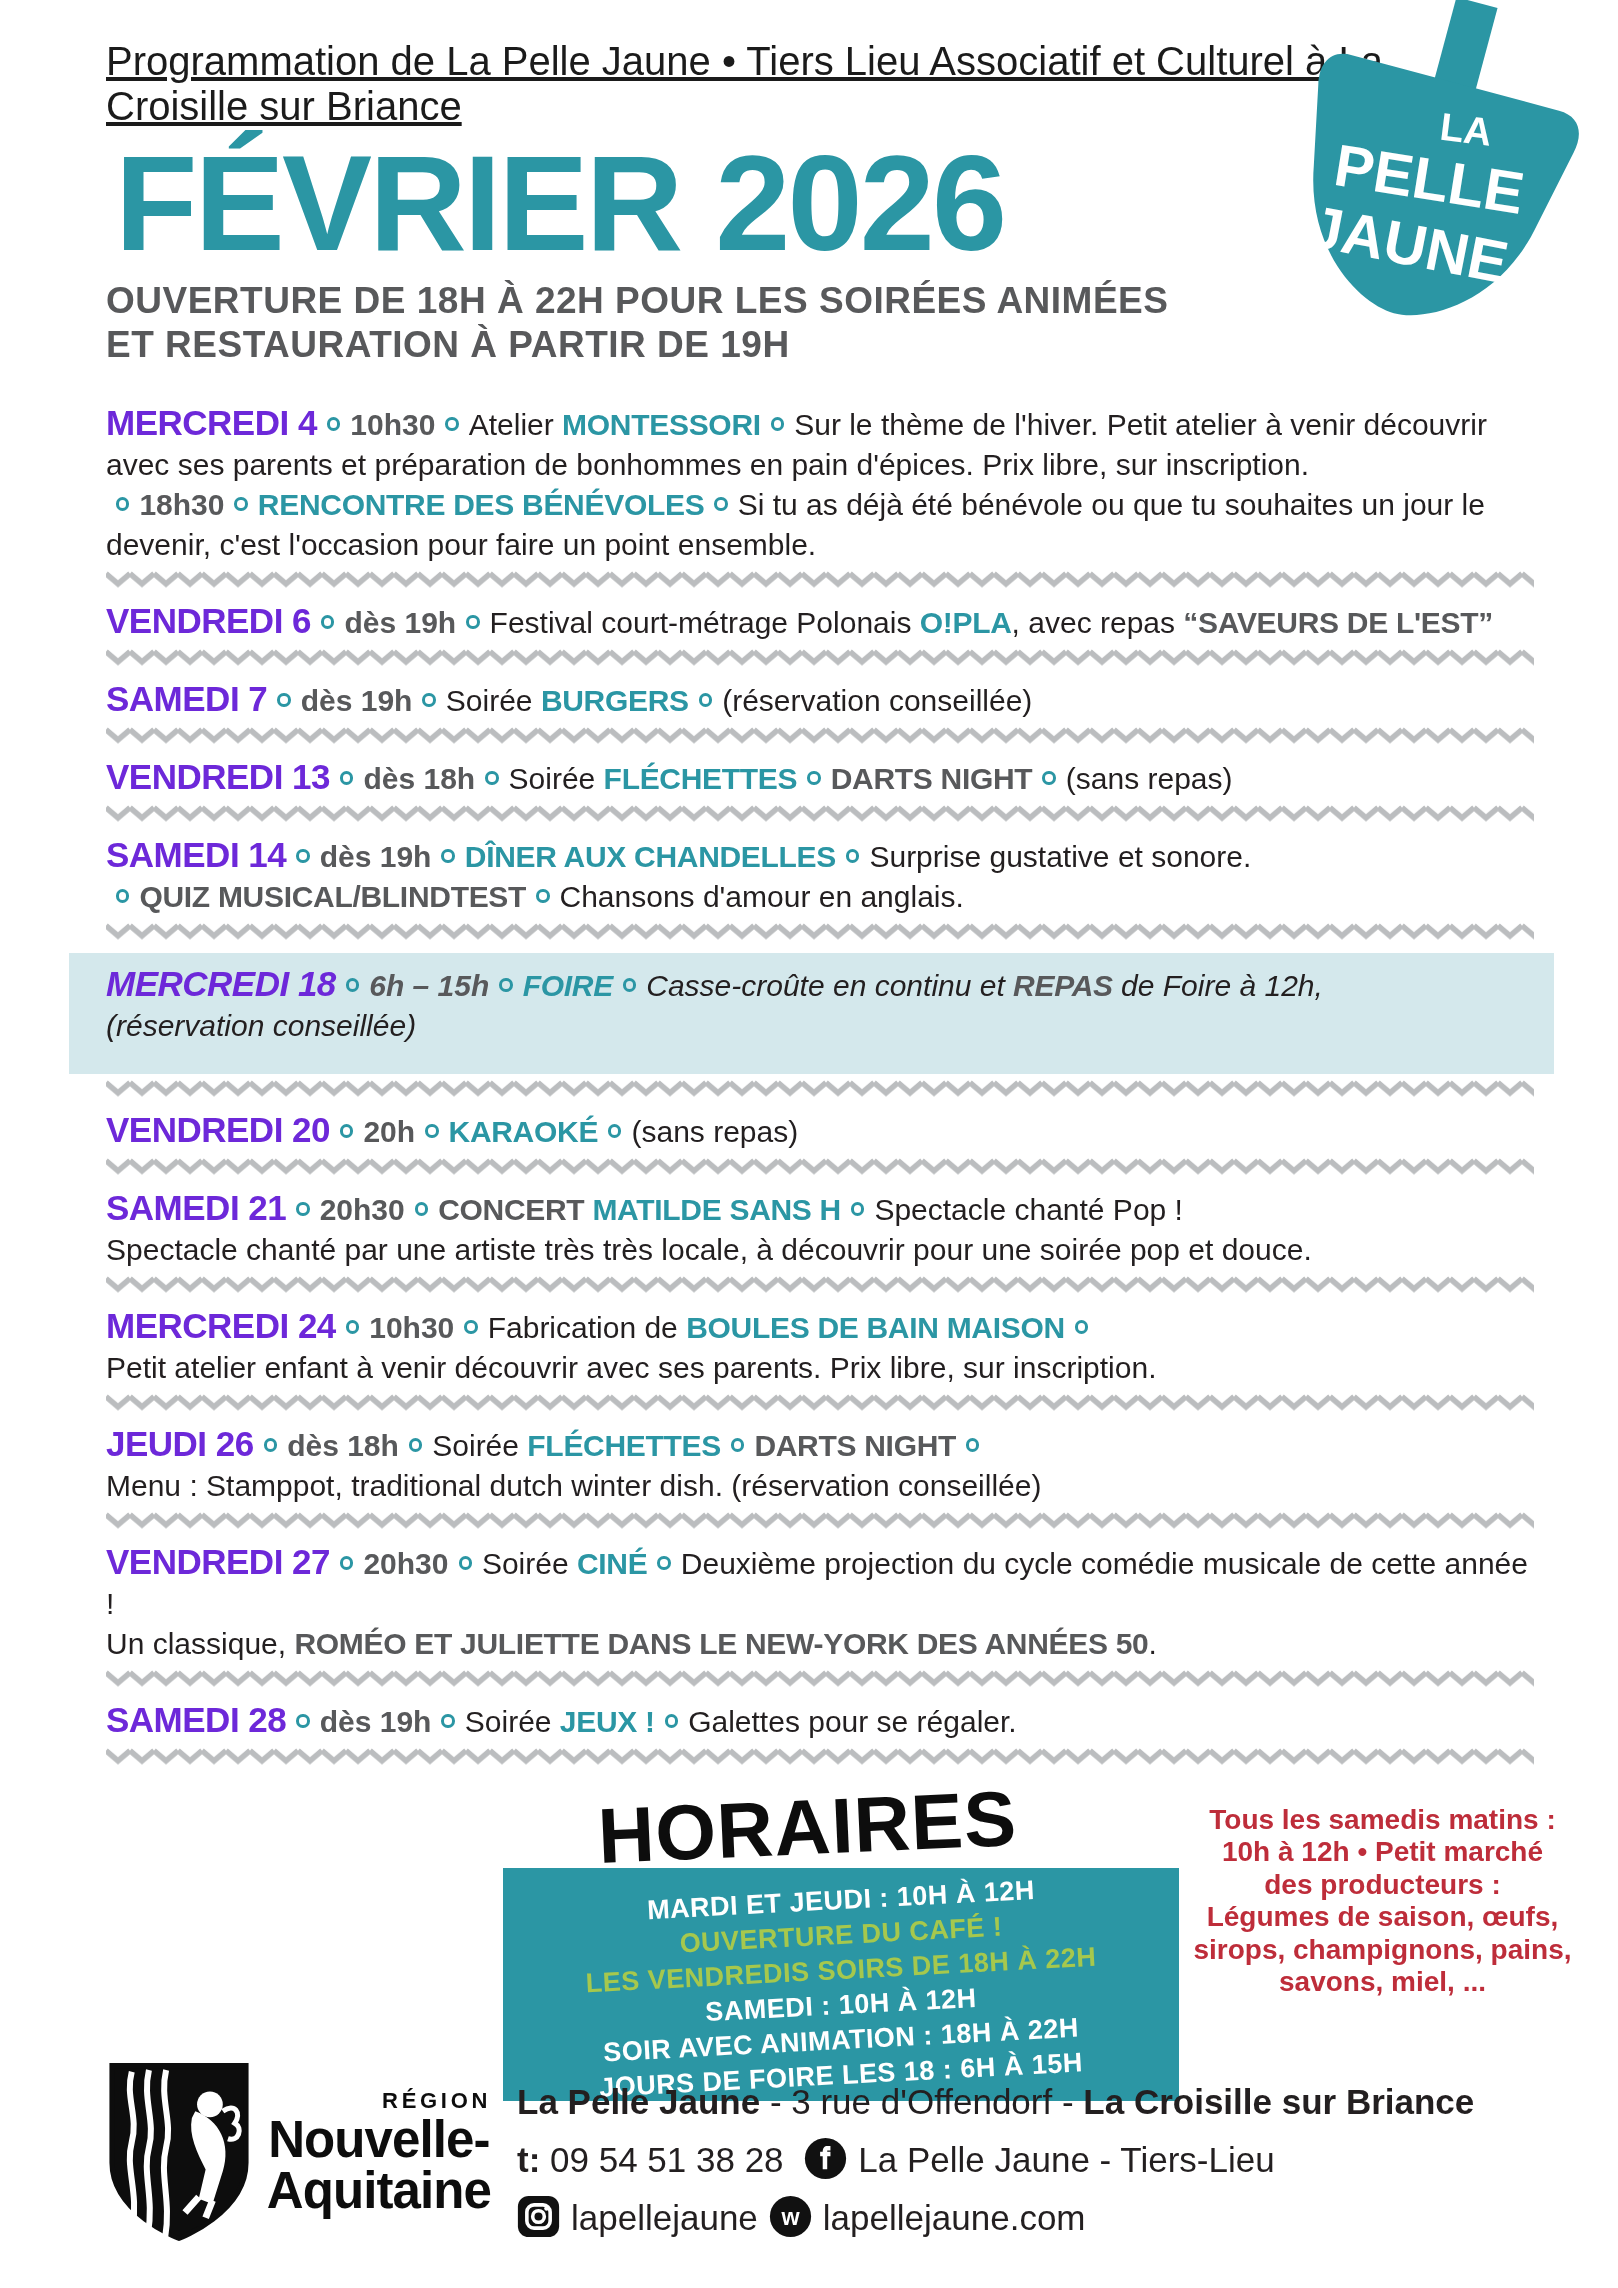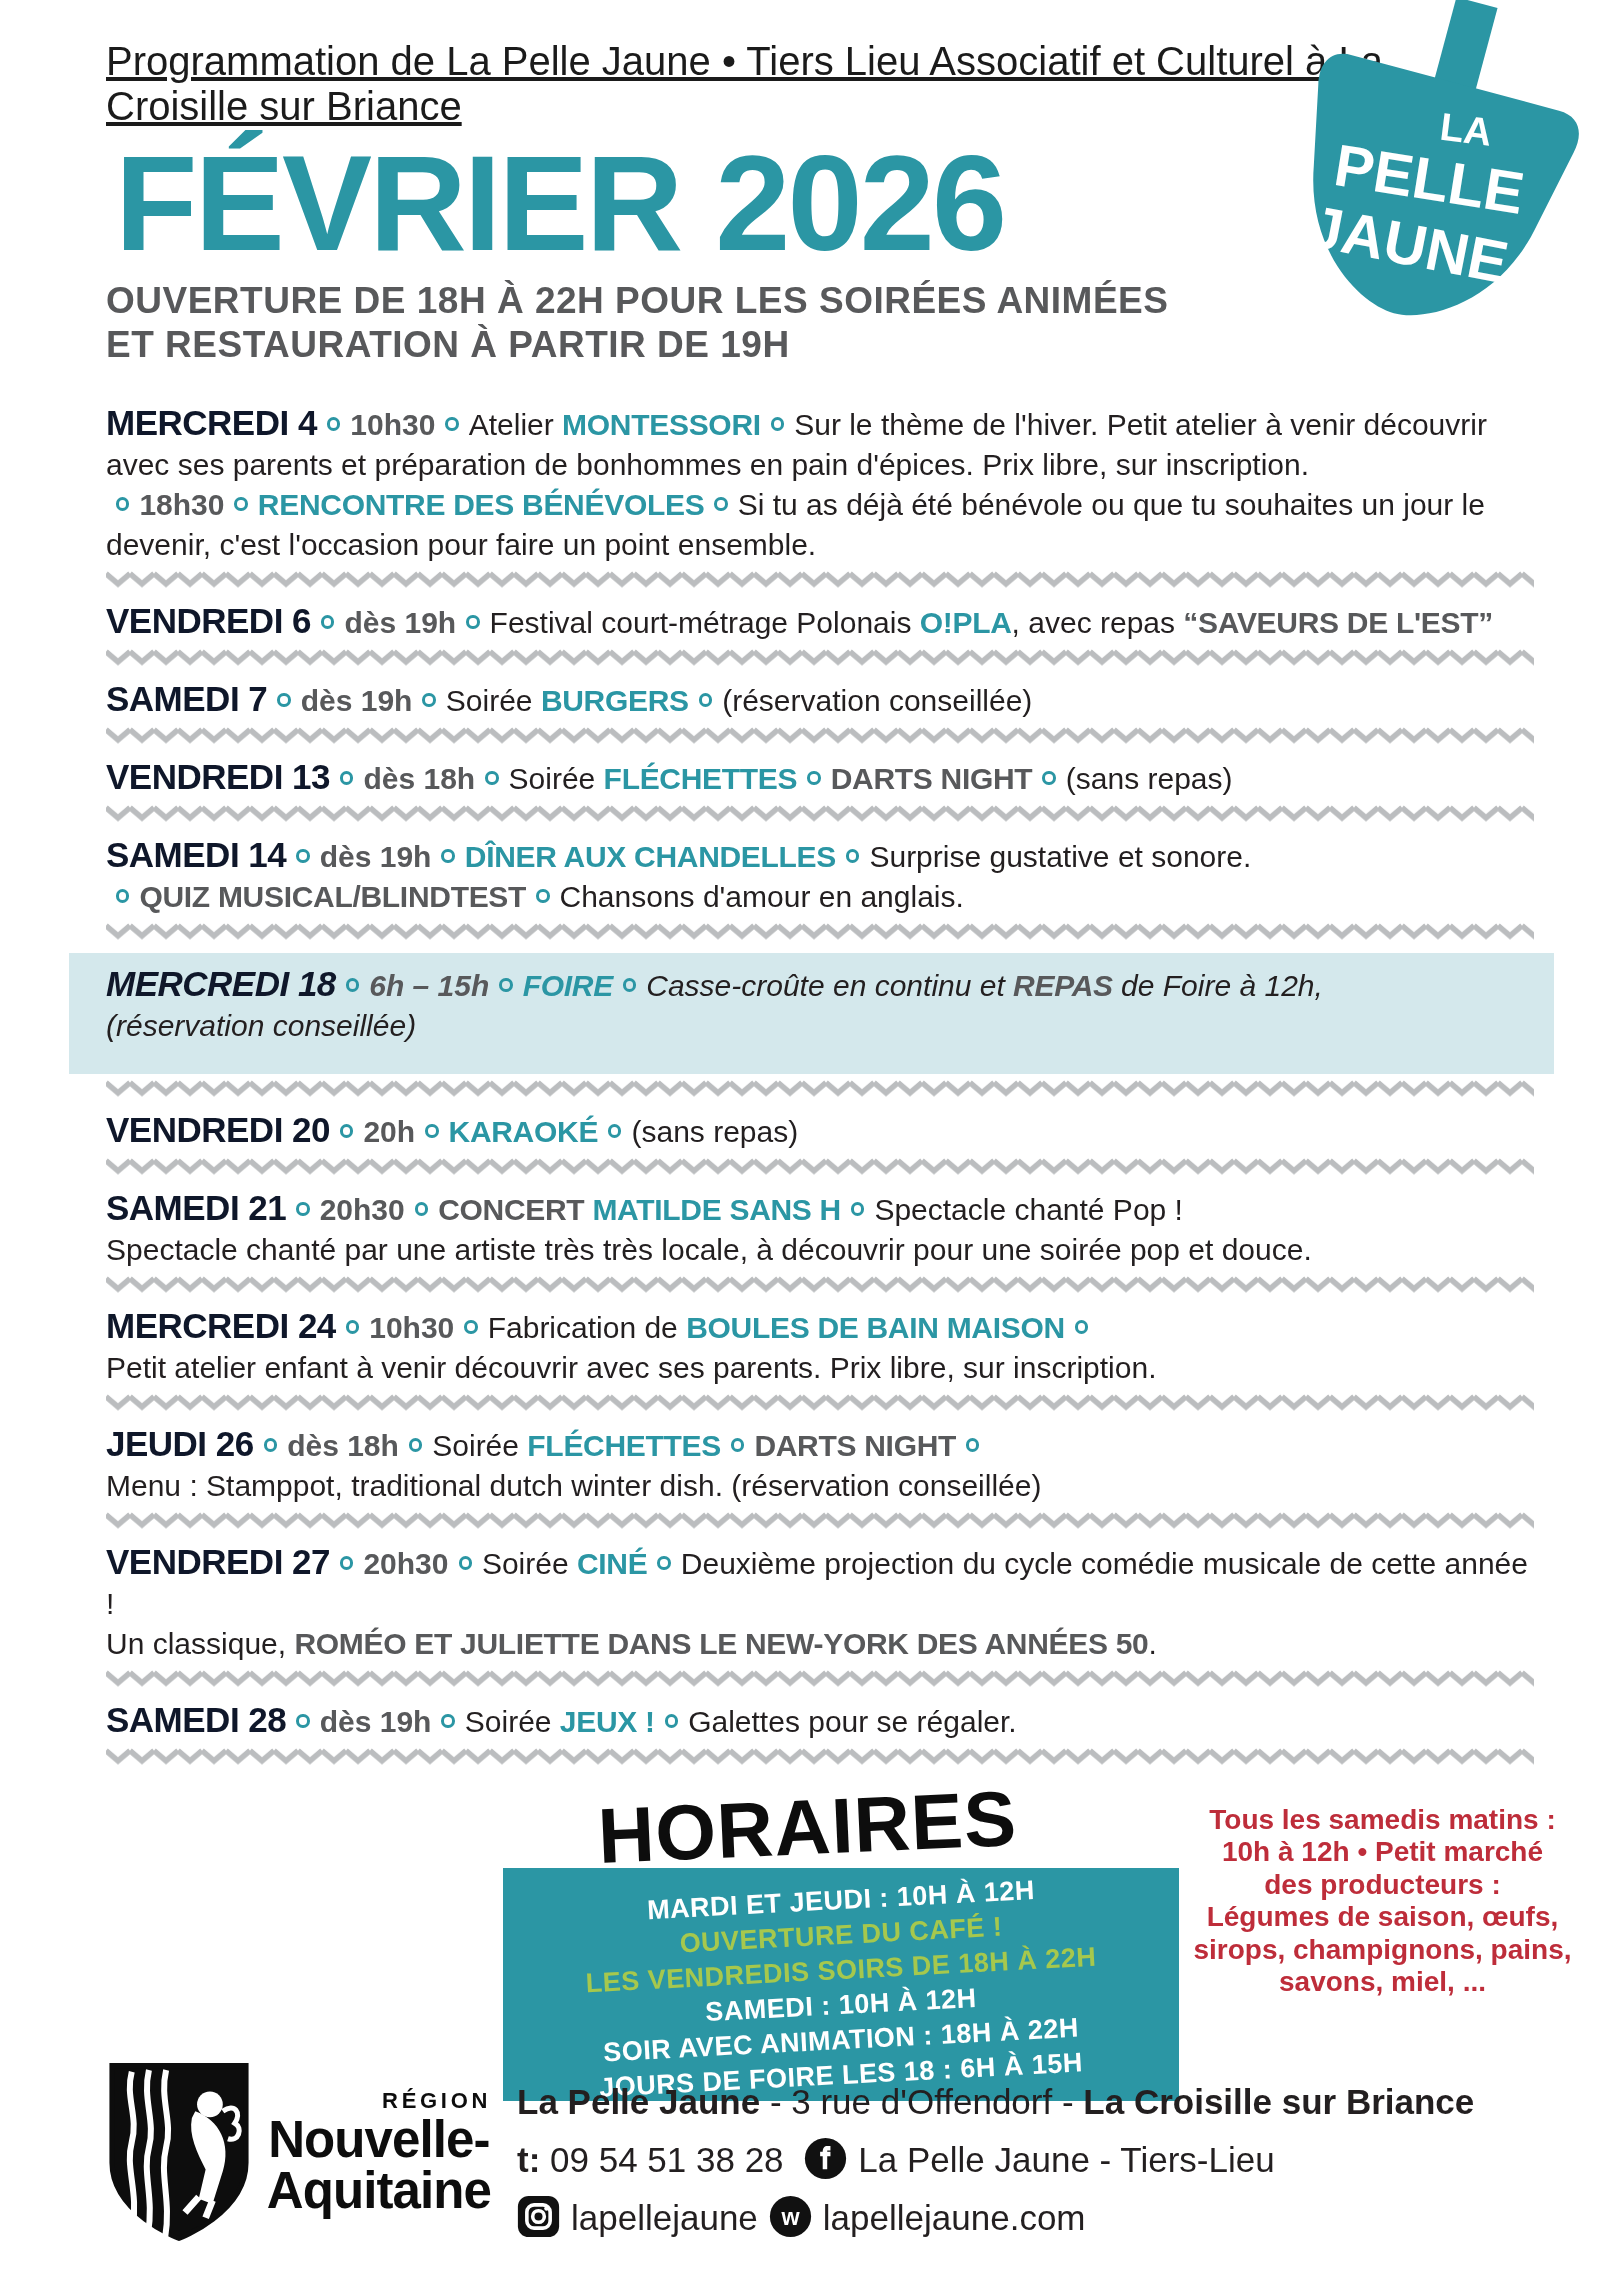--- a/index.html
+++ b/index.html
@@ -12,21 +12,21 @@
   .header { padding:39px 83px 0 106px; }
   .tagline { margin:0 0 3.7px; font-size:40px; color:#1b1b1b; letter-spacing:0;text-decoration:underline; }
   .title { margin:9px; font-size:135px; line-height:0.98; font-weight:700; color:#2B96A4; letter-spacing:-2.8px; }
   .subtitle { margin:7.4px 0 0; font-size:37px; line-height:1.18; font-weight:700; color:#58595B; letter-spacing:0.5px; }
   .logo-pelle { position:absolute; top:-5.5px; right:33px; width:305px; height:340px; }
   
   .events { padding:24px 85px 0 106px; }
   .event { margin:12px 0 5.5px; }
   .event.highlight { background:#D4E8EC; margin-left:-37px; margin-right:-20px; padding:11px 20px 28px 37px;font-style:italic; }
   .event-line { margin:0; font-size:30px; line-height:40px; color:#231F20; }
-  .seg-day  { color:#0f172a; font-weight:700; font-size:35px; letter-spacing:-0.5px; }
+  .seg-day  { color:#6d28d9; font-weight:700; font-size:35px; letter-spacing:-0.5px; }
   .seg-time { color:#58595B; font-weight:700; }
   .seg-teal { color:#2B96A4; font-weight:700; letter-spacing:-0.3px; }
   .seg-gray { color:#58595B; font-weight:700; letter-spacing:-0.3px; }
   .dot { display:inline-block; width:7.4px; height:7.4px; border:3.7px solid #2B96A4; border-radius:50%; margin:0 10px; vertical-align:middle; position:relative; top:-2.8px; }
   .zigzag { display:block; width:100%; height:18.5px; margin:1.8px 0 0; }
   
   .bottom { position:absolute; left:0; top:1765px; width:1619px; height:524px; }
   .horaires-title { position:absolute; left:598px; top:16.6px; margin:0; font-size:78px; font-weight:900; color:#0d0d0d; letter-spacing:0.9px; transform:rotate(-2.5deg); }
   .horaires-box { position:absolute; left:503px; top:103px; width:676px; height:233px; background:#2B96A4; padding-top:14.8px; box-sizing:border-box; }
   .hline { margin:0; text-align:center; font-size:27px; line-height:35px; font-weight:700; letter-spacing:0.5px; color:#ffffff; transform:rotate(-3deg); white-space:nowrap; }

